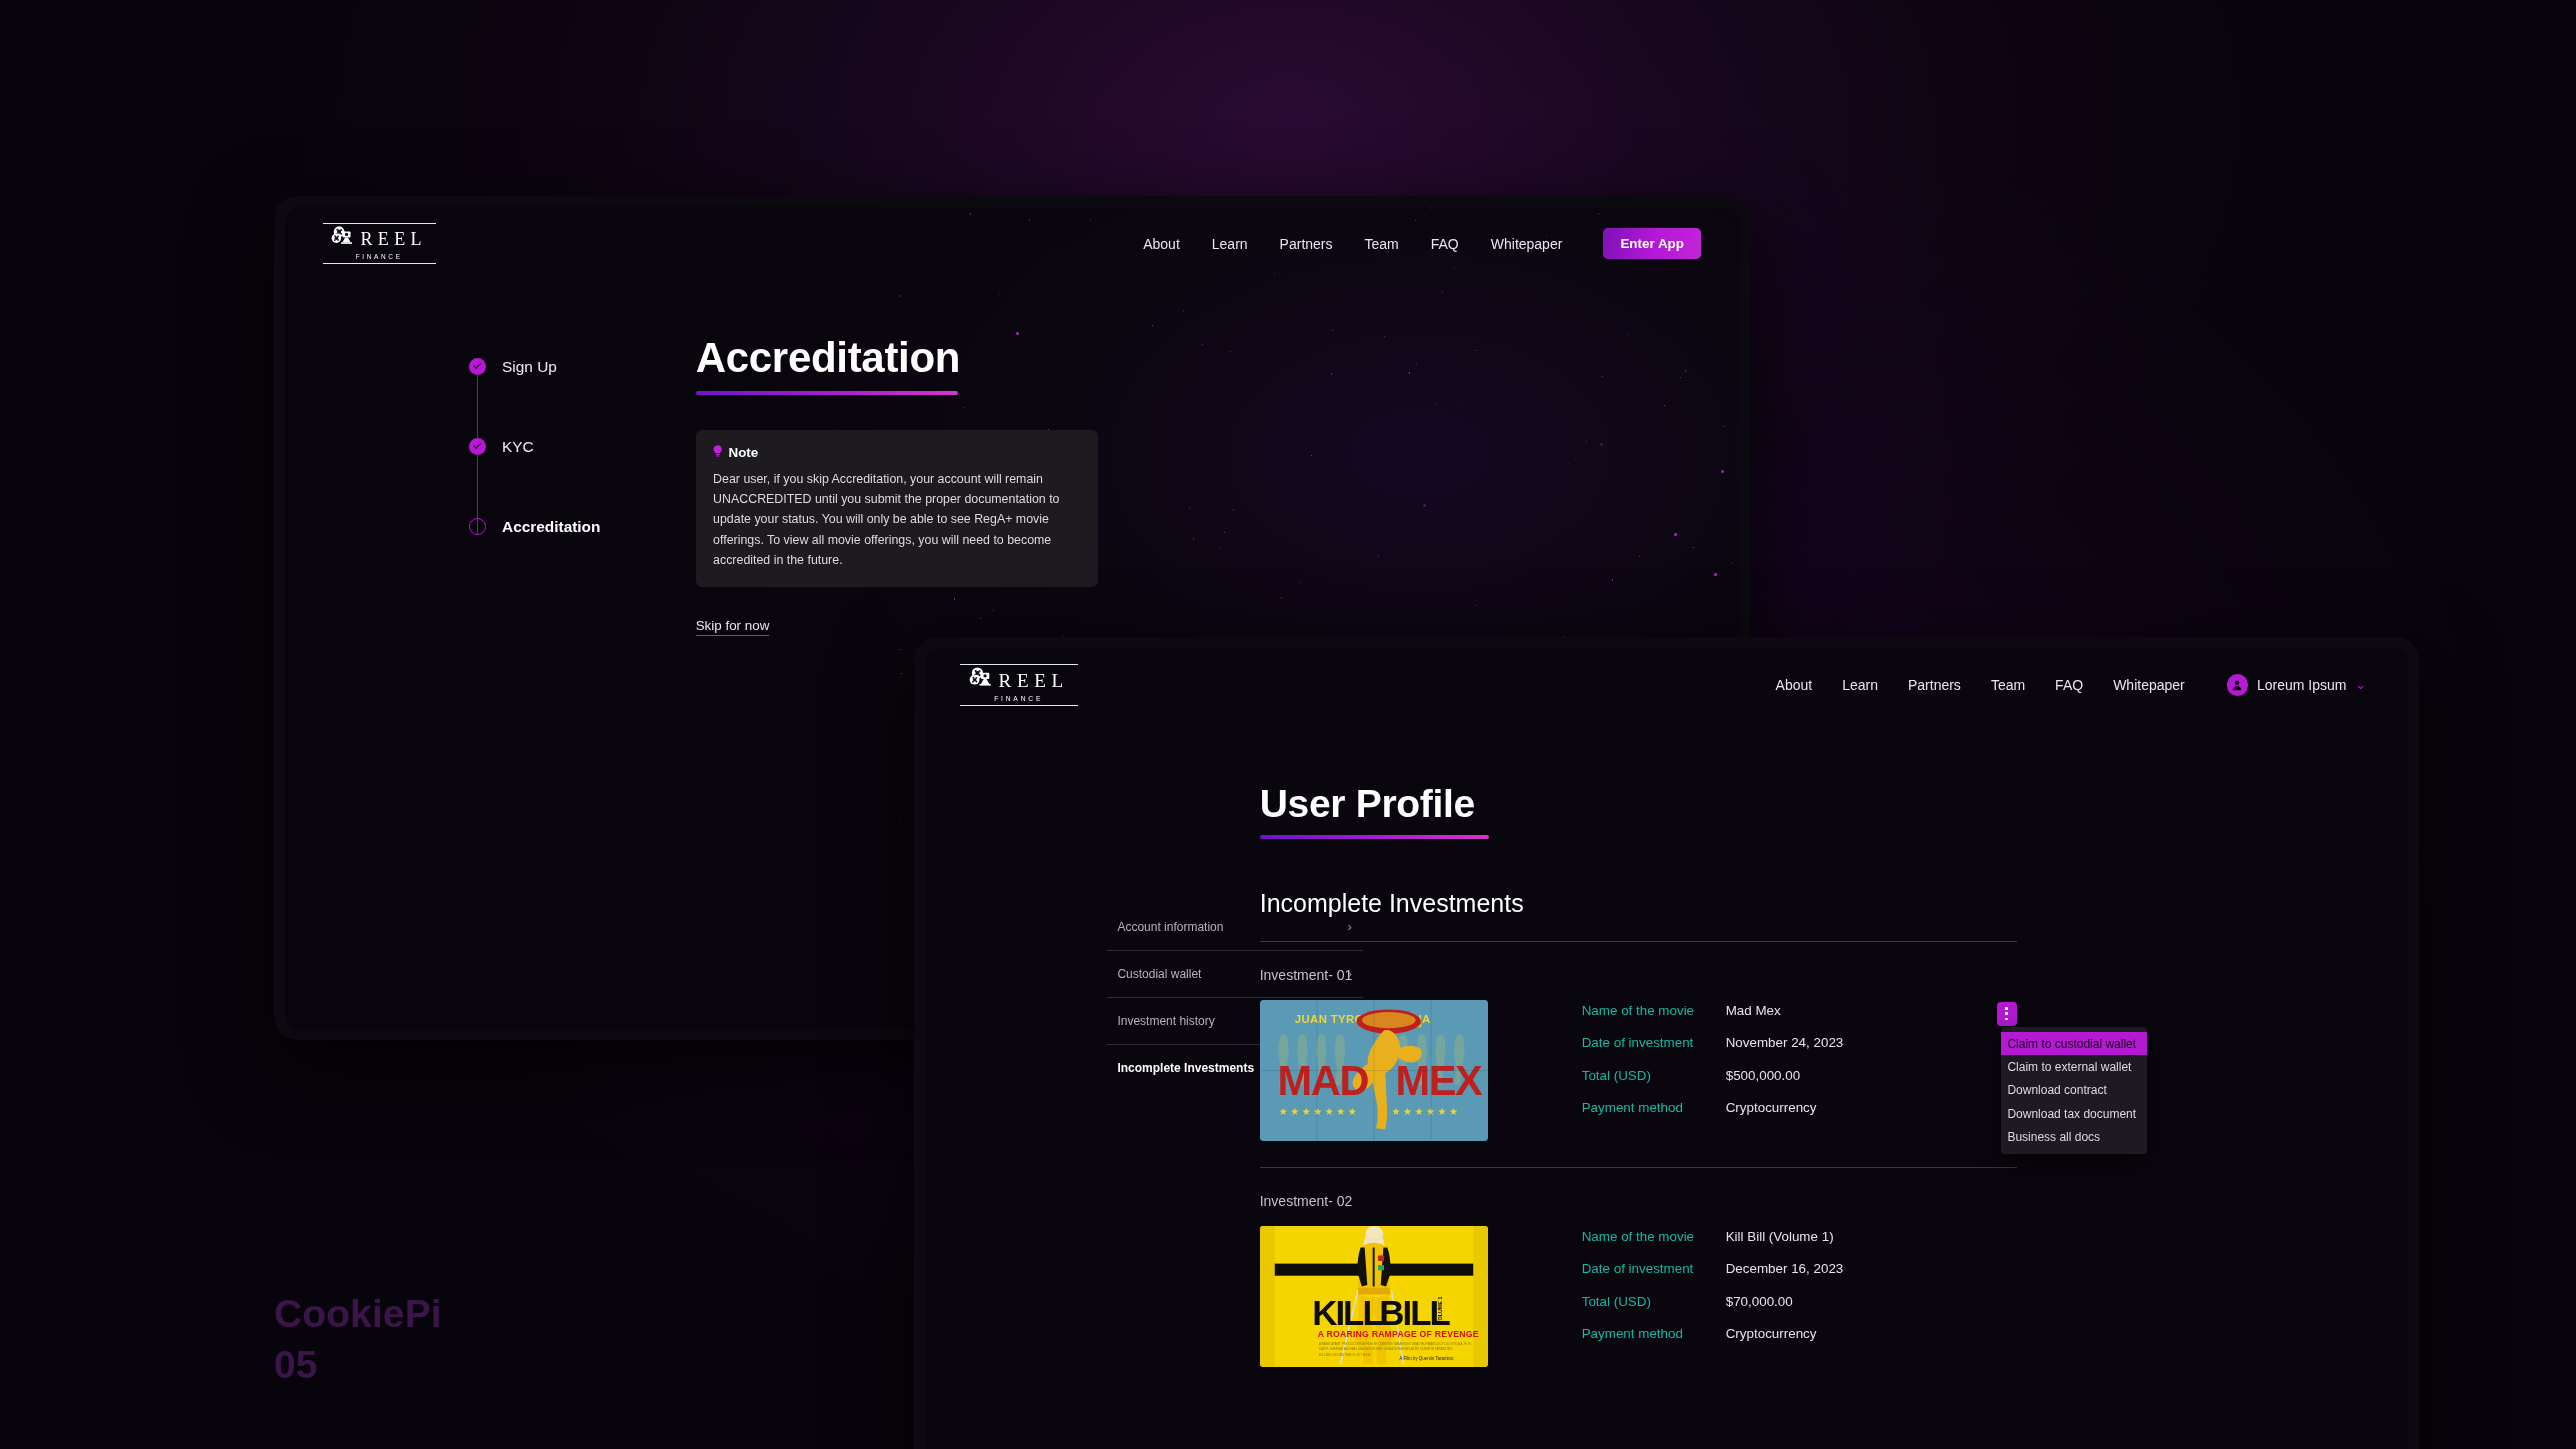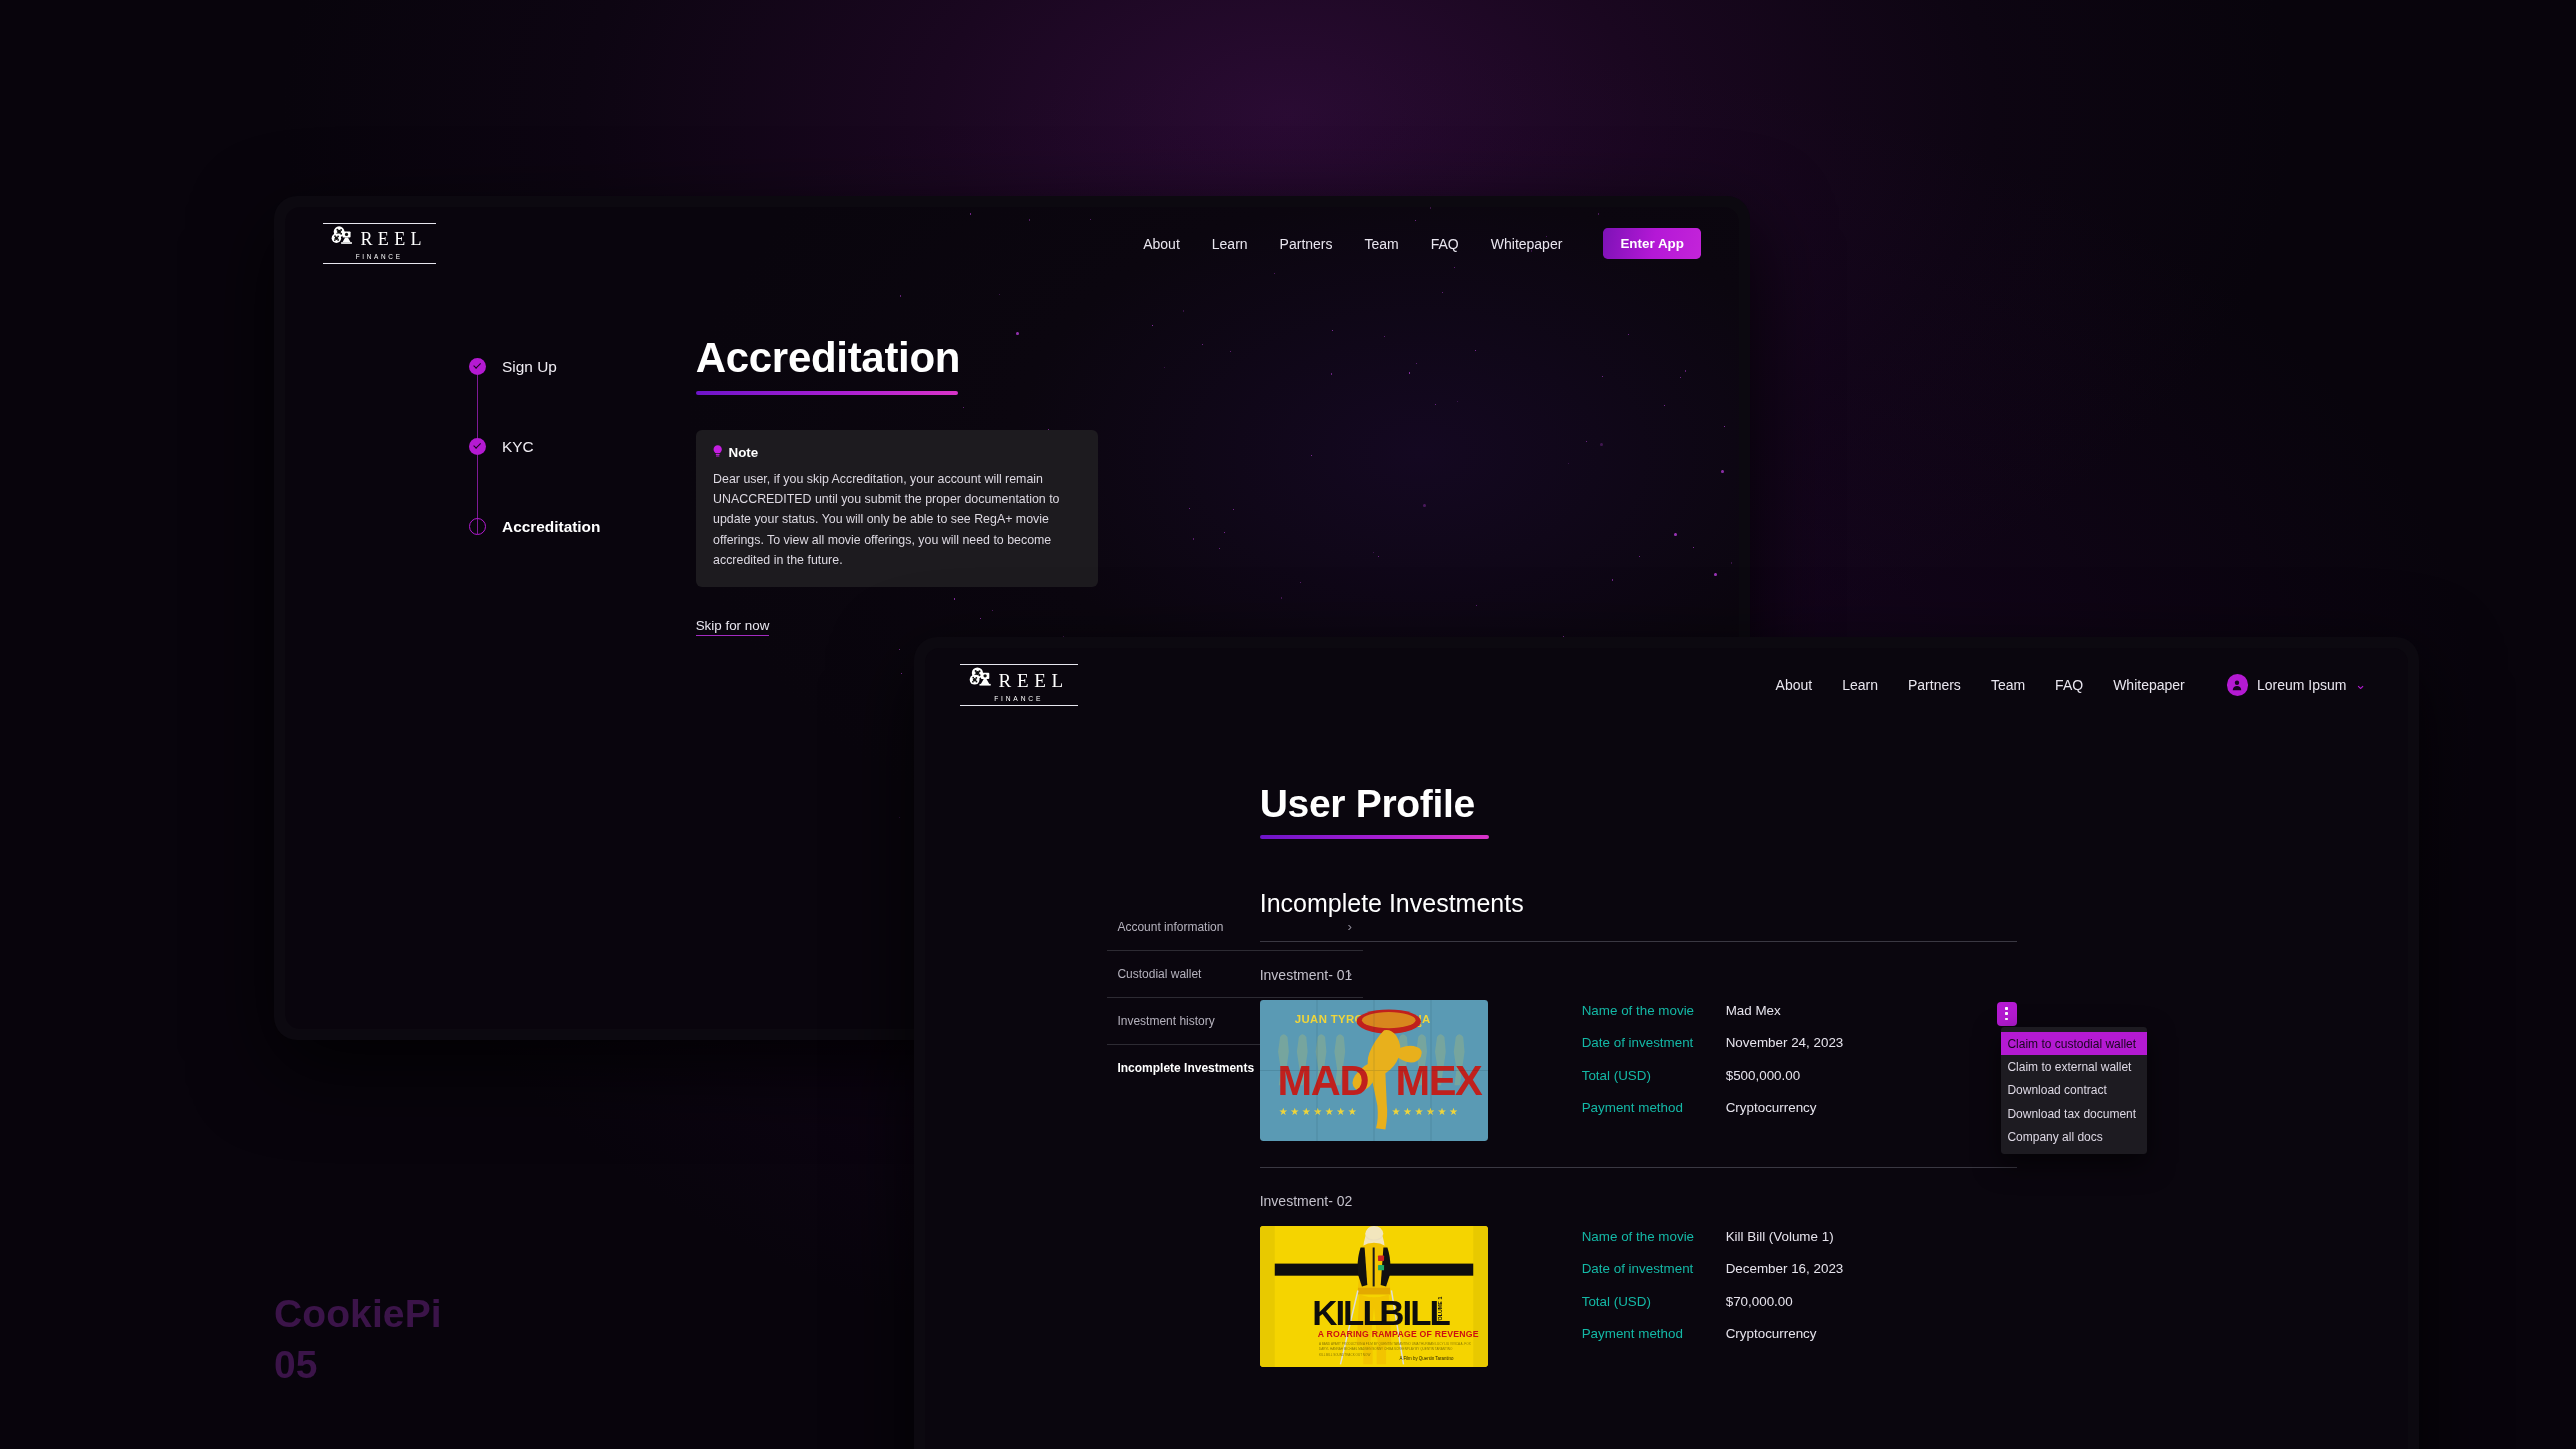--- a/index.html
+++ b/index.html
@@ -664,21 +664,21 @@
               <button class="kebab-btn">
                 <i></i>
                   <i></i>
                   <i></i>
               </button>
               <div class="dropdown" style="position:absolute; top:27px; left:4px;">
                 <div class="dd-item highlight">Claim to custodial wallet</div>
                 <div class="dd-item">Claim to external wallet</div>
                 <div class="dd-item">Download contract</div>
                 <div class="dd-item">Download tax document</div>
-                <div class="dd-item">Company all docs</div>
+                <div class="dd-item">Business all docs</div>
               </div>
             </div>
           </div>
 
           <div class="section-rule" style="margin-top:25.5px;"></div>
         </div>
 
         <div style="margin-top:25.5px;">
           <div class="inv-label">Investment- 02</div>
 

